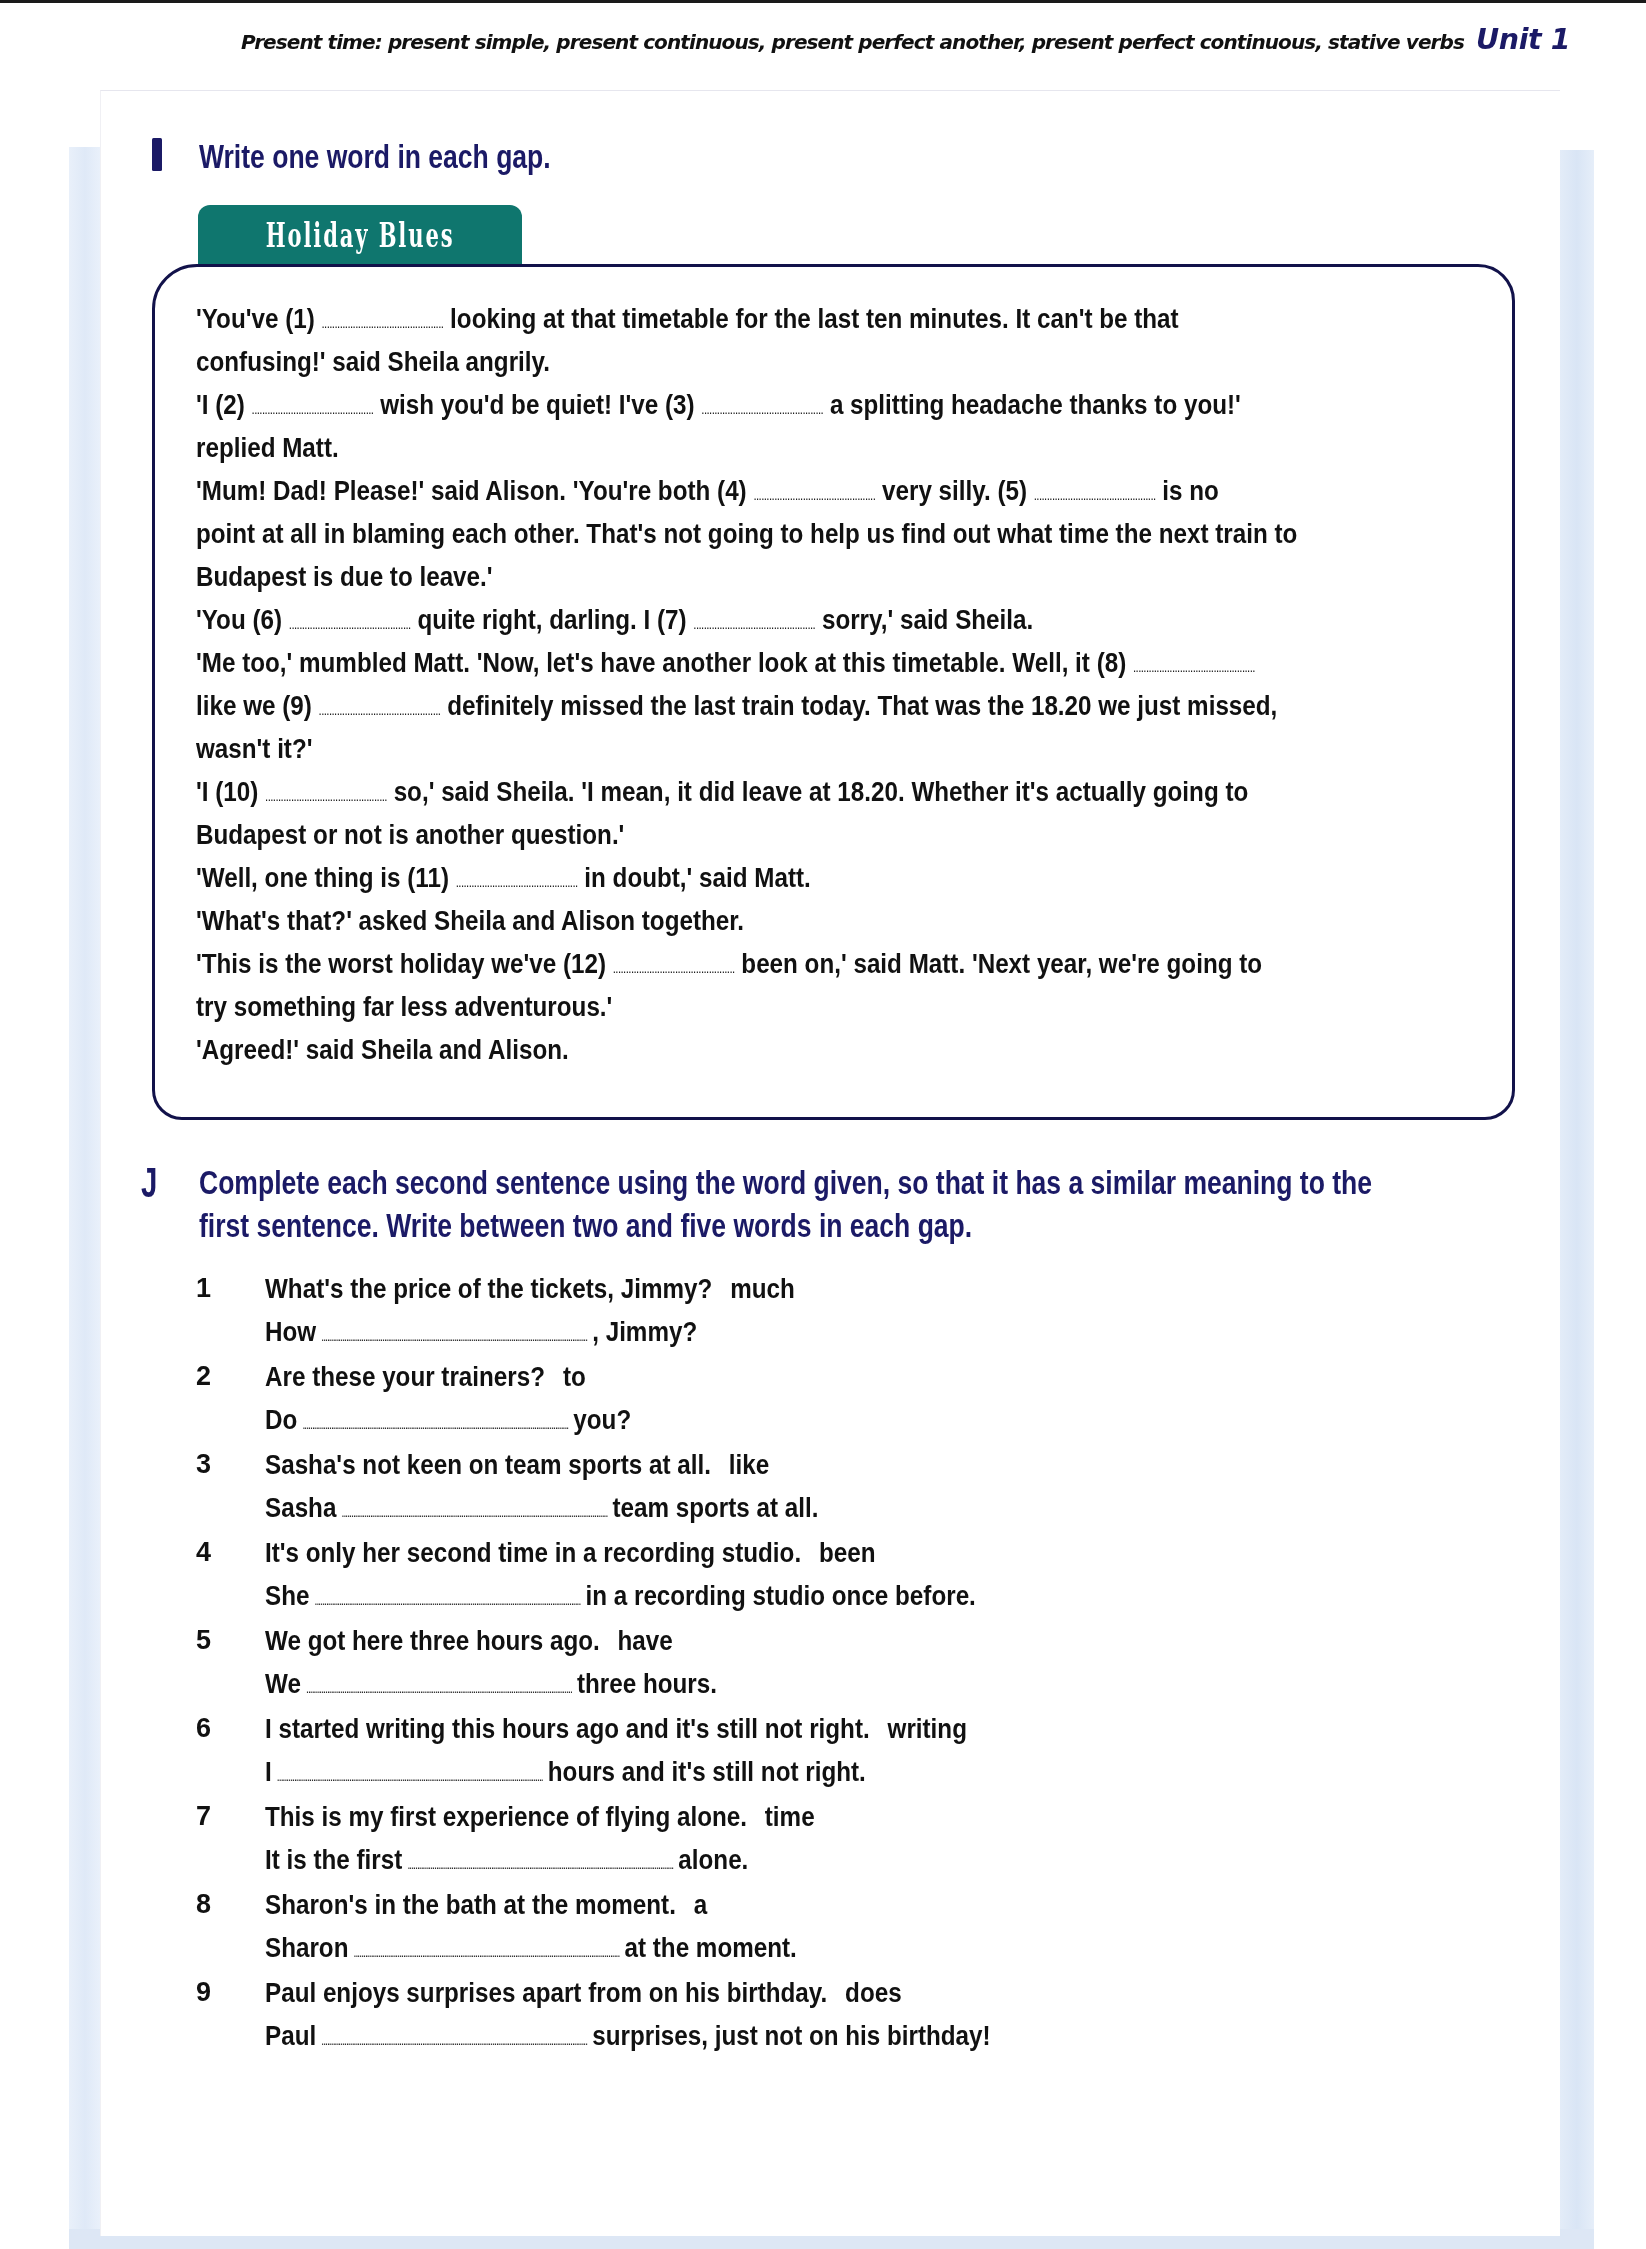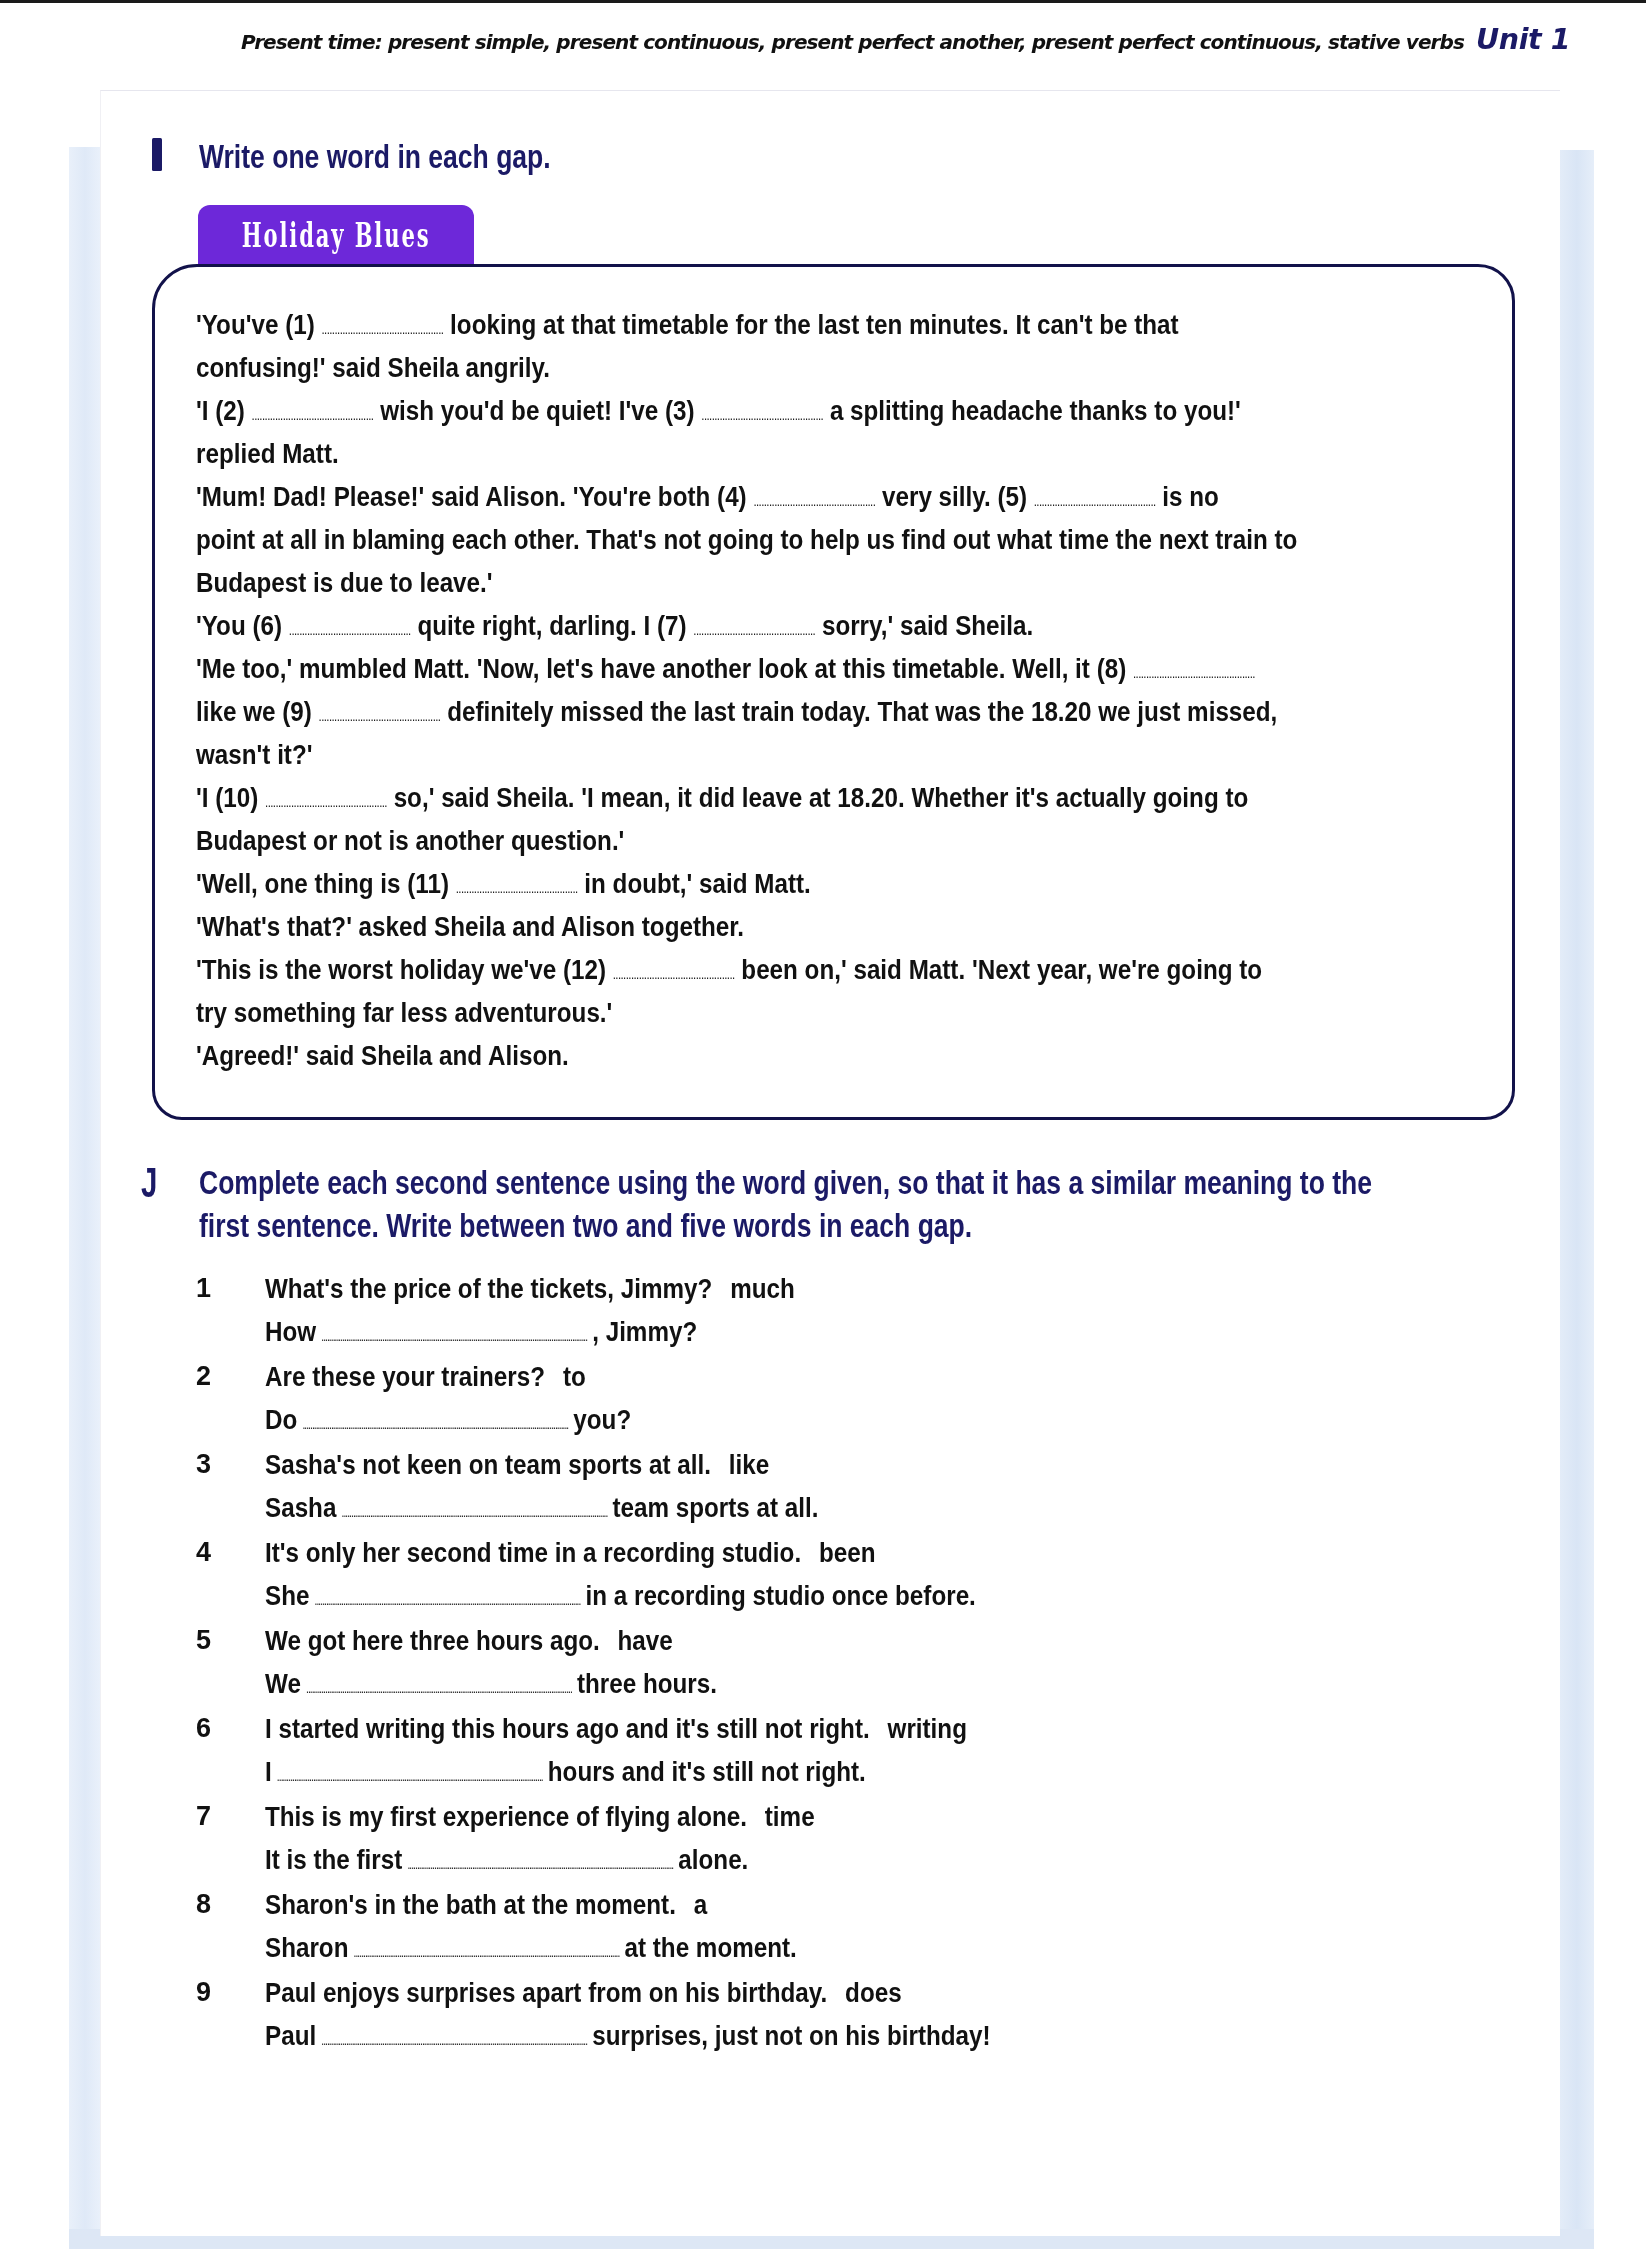--- a/index.html
+++ b/index.html
@@ -52,38 +52,38 @@
   .sec-letter.j {
     left: 141px; top: 1162px; font-size: 42px; line-height: 1; transform: scaleX(0.7); transform-origin: left top;
   }
   .sec-title {
     position: absolute; left: 199px; font-weight: bold; font-size: 34px; color: #1b1a66;
     transform: scaleX(0.78); transform-origin: left top; line-height: 43px; white-space: nowrap;
   }
 
   
   .tab {
-    position: absolute; left: 198px; top: 205px; width: 276px; height: 60px;
-    background: #6d28d9; border-radius: 12px 12px 0 0;
+    position: absolute; left: 198px; top: 205px; width: 324px; height: 60px;
+    background: #0f766e; border-radius: 12px 12px 0 0;
     display: flex; align-items: center; justify-content: center;
   }
   .tab span {
     color: #ffffff; font-family: "DejaVu Serif", serif; font-weight: bold; font-size: 34px;
     letter-spacing: 3px; transform: scaleX(0.62); display: inline-block; white-space: nowrap;
   }
 
   
   .story-box {
     position: absolute; left: 152px; top: 264px; width: 1363px; height: 856px;
     border: 3.7px solid #12124a; border-radius: 45px 37px 30px 30px;
     box-sizing: border-box;
   }
   .story {
     position: absolute; left: 196px; top: 303px; width: 1320px;
-    font-family: "Liberation Sans", sans-serif; font-size: 28.5px; line-height: 43px; font-weight: bold;
+    font-family: "Liberation Sans", sans-serif; font-size: 28.5px; line-height: 31px; font-weight: bold;
     color: #111;
   }
   .story .ln {
     white-space: nowrap; display: block; transform: scaleX(0.85); transform-origin: left top; height: 43px;
   }
   .story .gap {
     display: inline-block; letter-spacing: -0.7px; font-weight: normal; font-size: 13.5px; vertical-align: baseline;
   }
 
   

